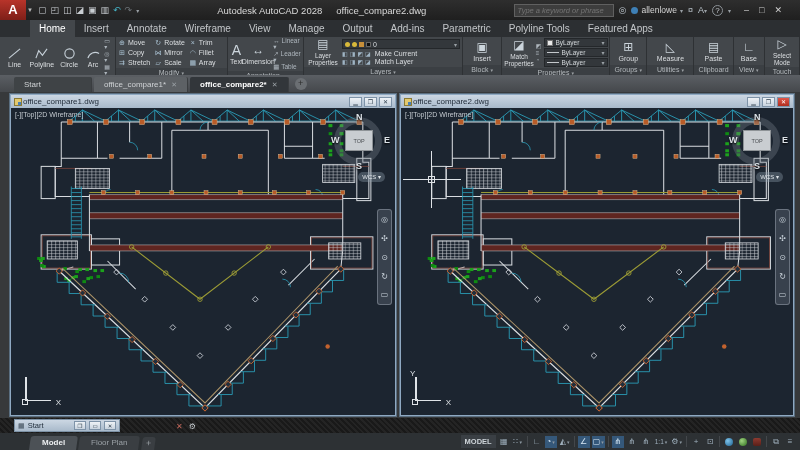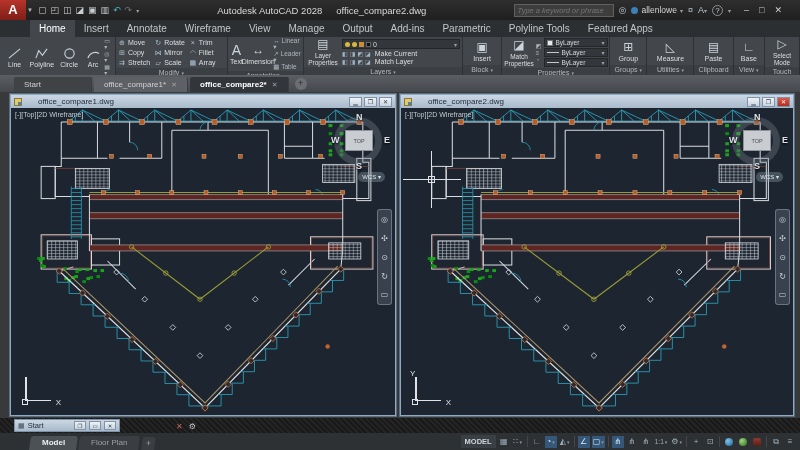--- a/index.html
+++ b/index.html
@@ -83,21 +83,21 @@
   .ftab-add { width:12px; height:12px; border-radius:6px; background:#6b6f73; color:#2d2d2d;
     font-size:9px; line-height:11px; text-align:center; margin-left:4px; margin-bottom:2px; }
 
   
   .mdi { position:absolute; left:0; top:92px; width:800px; height:326px; background:#37393b; }
   .vp { position:absolute; top:2px; height:322px; border:1px solid #8fa9c2;
     box-shadow:0 0 0 1px #5a6e80; background:#1c2530; display:flex; flex-direction:column; }
   .vp1 { left:10px; width:386px; }
   .vp2 { left:400px; width:394px; }
   .vp-title { height:13px; background:linear-gradient(#ccd7e3,#a9bacb); display:flex; align-items:center;
-    font-size:8px; color:#1d2835; padding:0 3px; gap:16px; flex:0 0 13px; }
+    font-size:8px; color:#1d2835; padding:0 3px; gap:1px; flex:0 0 13px; }
   .vp-ico { width:8px; height:8px; background:#e3c96e; border:1px solid #8a7a35; position:relative; }
   .vp-ico::after { content:""; position:absolute; right:0; bottom:0; width:3px; height:3px; background:#4a7fb5; }
   .vp-btns { margin-left:auto; display:flex; gap:2px; }
   .vpb { width:13px; height:10px; background:linear-gradient(#eef2f6,#c9d4df); border:1px solid #7e93a8;
     font-size:6px; line-height:9px; text-align:center; color:#30404e; }
   .vpb.close-active { background:linear-gradient(#e0574a,#b02e1f); color:#fff; }
   .vp-client { position:relative; flex:1; overflow:hidden; }
   .plan { position:absolute; left:0; top:0; width:100%; height:100%; }
   .vp-label { position:absolute; left:4px; top:3px; font-size:7px; color:#c2c8ce; }
 

